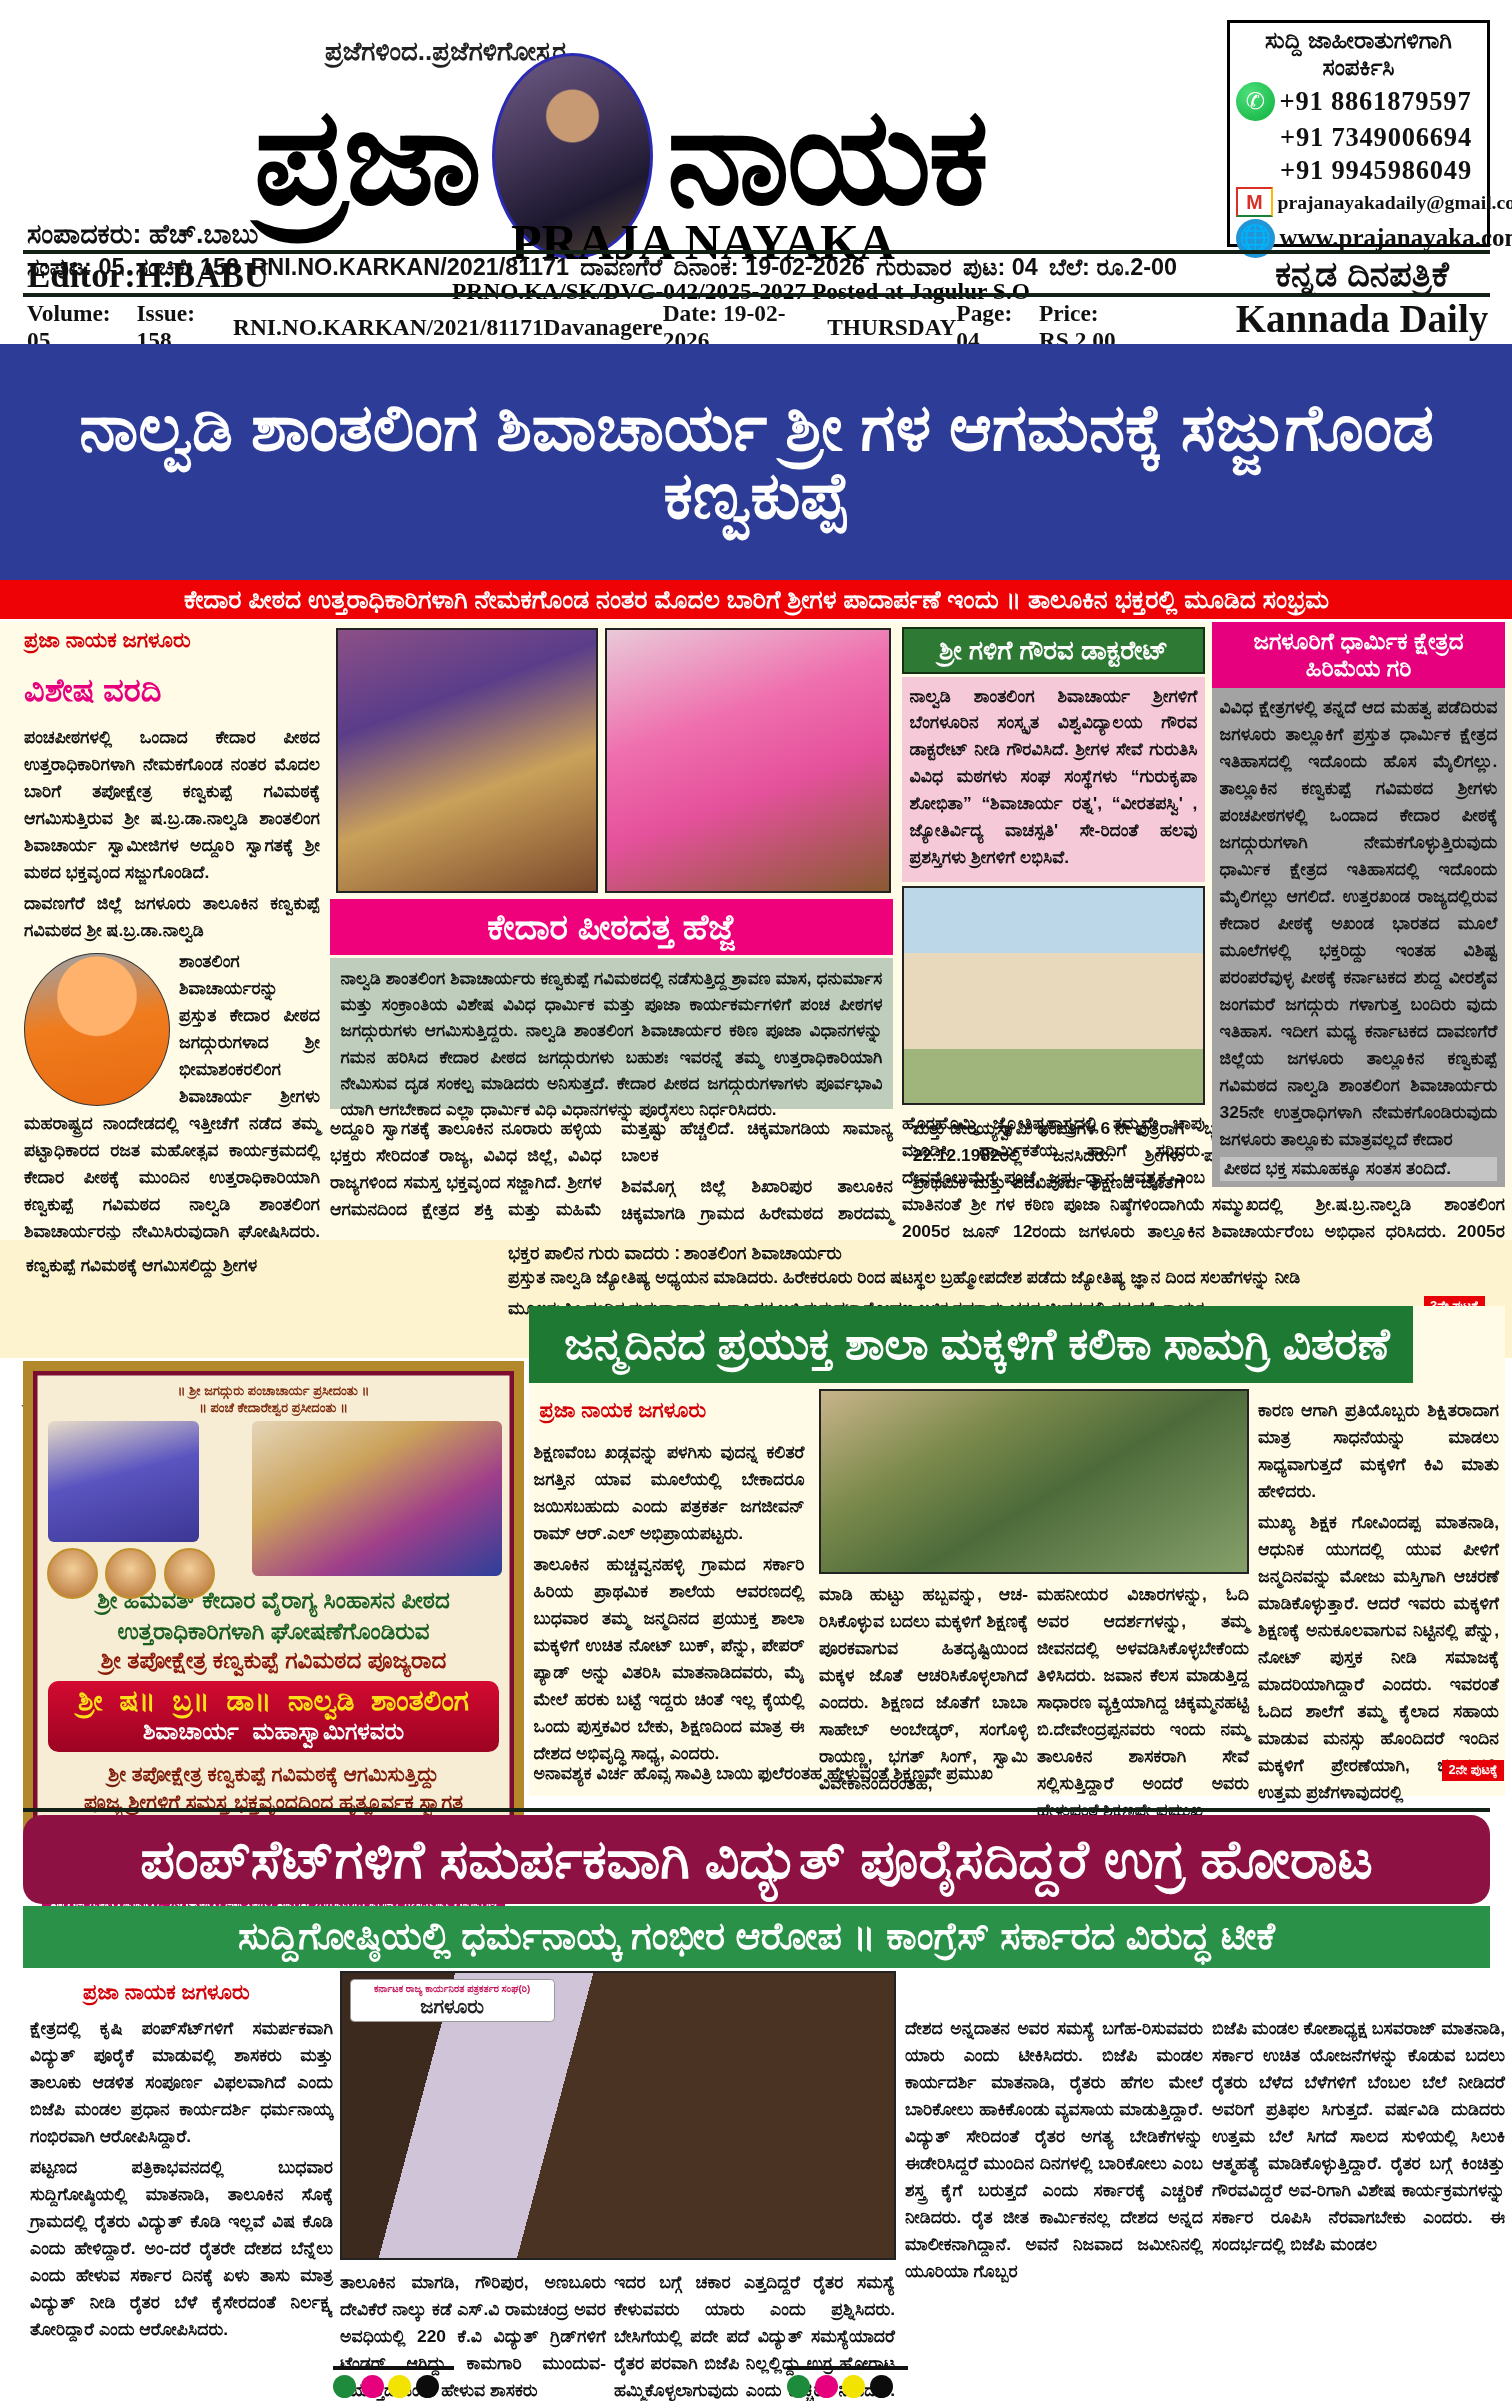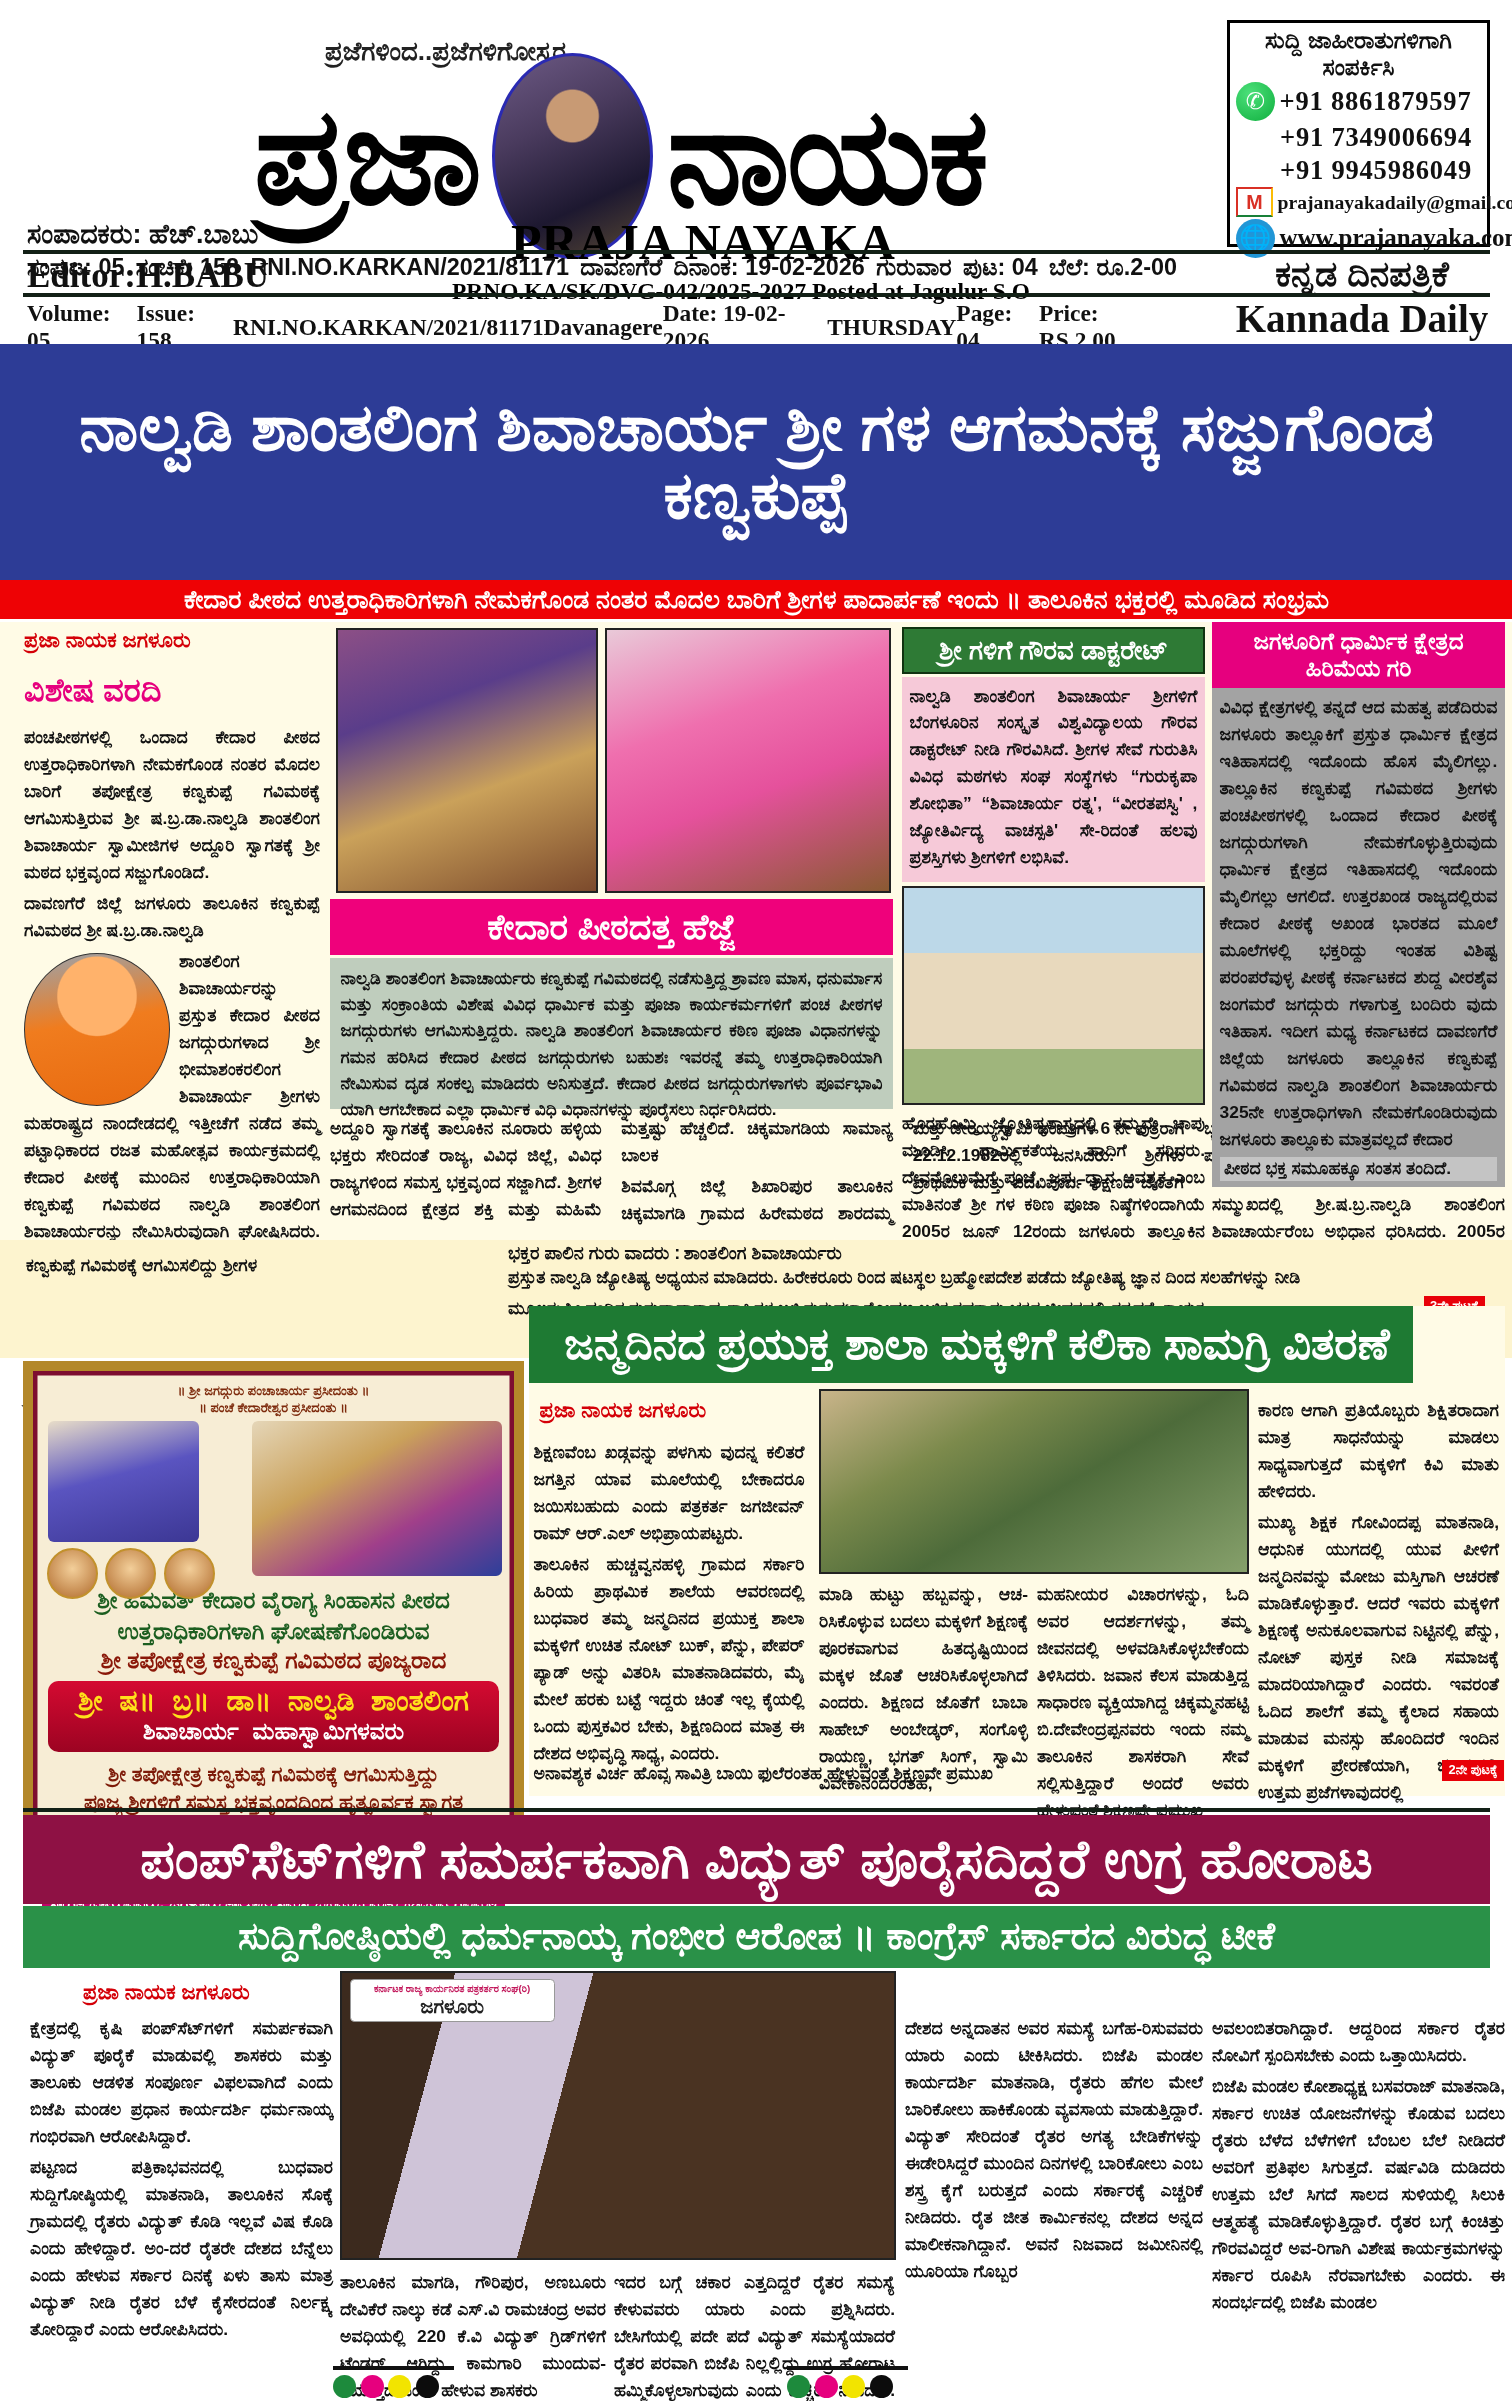--- a/index.html
+++ b/index.html
@@ -87,21 +87,21 @@
   .school-byline{position:absolute;left:10.6px;top:92px;}
   .school-photo{position:absolute;left:290px;top:83px;width:430px;height:185px;background:linear-gradient(150deg,#c9b48a 0%,#7c8a4c 30%,#4d6b3a 55%,#86a06b 100%);}
   .scolA{position:absolute;left:4.5px;top:133px;width:271px;}
   .scolB{position:absolute;left:290px;top:275px;width:209px;}
   .scolC{position:absolute;left:508px;top:275px;width:212px;}
   .scolD{position:absolute;left:729px;top:91px;width:241px;}
   .school-last{position:absolute;left:4.5px;top:454px;width:970px;display:flex;align-items:flex-start;gap:4px;}
   .school-last .para{flex:1;}
   
   .rule2{top:1808px;}
-  .banner-maroon{position:absolute;left:23px;top:1815px;width:1467px;height:89px;background:#8e1144;color:#fff;display:flex;align-items:center;justify-content:center;font-size:54px;font-weight:900;}
+  .banner-maroon{position:absolute;left:23px;top:1815px;width:1467px;height:89px;background:#8e1144;color:#fff;display:flex;align-items:center;justify-content:center;font-size:54px;font-weight:900;border-radius:19px;}
   .banner-green2{position:absolute;left:23px;top:1906px;width:1467px;height:62px;background:#2a9148;color:#fff;display:flex;align-items:center;justify-content:center;font-size:38px;font-weight:900;}
   .pump{position:absolute;left:0;top:1968px;width:1513px;height:412px;background:#ffffff;}
   .pump-byline{position:absolute;left:83px;top:12px;}
   .pcol1{position:absolute;left:30px;top:47px;width:303px;}
   .pump-photo{position:absolute;left:340px;top:3px;width:556px;height:289px;background:linear-gradient(105deg,#3c2a1e 0 18%,#cfc4d8 18% 40%,#4a3322 40% 100%);}
   .press-sign{position:absolute;left:7.6px;top:6px;width:197px;background:#fff;border:1.5px solid #999;border-radius:4.5px;text-align:center;padding:3px;}
   .press-sign .l1{color:#c2185b;font-size:9.8px;font-weight:800;}
   .press-sign .l2{color:#222;font-size:19.7px;font-weight:900;}
   .pcolB1{position:absolute;left:340px;top:301px;width:266px;}
   .pcolB2{position:absolute;left:614px;top:301px;width:281px;}
@@ -312,21 +312,20 @@
     <div class="pcolB1">
         <p class="para">ತಾಲೂಕಿನ ಮಾಗಡಿ, ಗೌರಿಪುರ, ಅಣಬೂರು ದೇವಿಕೆರೆ ನಾಲ್ಕು ಕಡೆ ಎಸ್.ವಿ ರಾಮಚಂದ್ರ ಅವರ ಅವಧಿಯಲ್ಲಿ 220 ಕೆ.ವಿ ವಿದ್ಯುತ್ ಗ್ರಿಡ್‌ಗಳಿಗೆ ಟೆಂಡರ್ ಆಗಿದ್ದು ಕಾಮಗಾರಿ ಮುಂದುವ-ರಿಯುತ್ತಿದೆ ಎಂದು ಹೇಳುವ ಶಾಸಕರು</p>
       </div>
     <div class="pcolB2">
         <p class="para">ಇದರ ಬಗ್ಗೆ ಚಕಾರ ಎತ್ತದಿದ್ದರೆ ರೈತರ ಸಮಸ್ಯೆ ಕೇಳುವವರು ಯಾರು ಎಂದು ಪ್ರಶ್ನಿಸಿದರು. ಬೇಸಿಗೆಯಲ್ಲಿ ಪದೇ ಪದೆ ವಿದ್ಯುತ್ ಸಮಸ್ಯೆಯಾದರೆ ರೈತರ ಪರವಾಗಿ ಬಿಜೆಪಿ ನಿಲ್ಲಲ್ಲಿದ್ದು ಉಗ್ರ ಹೋರಾಟ ಹಮ್ಮಿಕೊಳ್ಳಲಾಗುವುದು ಎಂದು ಎಚ್ಚರಿಕೆ ನೀಡಿದರು. ಇಂತಹ ಪರಿಸ್ಥಿತಿಯಲ್ಲಿ ಶಾಸಕರು ವಿದೇಶಿ ಪ್ರವಾಸ ಹೋಗಿರುವುದು ಎಷ್ಟು ಸರಿ ? ಜನರು ನೀರು ವಿದ್ಯುತ್‌ಗಾಗಿ ಹೋರಾಟ</p>
       </div>
     <div class="pcolR1">
         <p class="para">ದೇಶದ ಅನ್ನದಾತನ ಅವರ ಸಮಸ್ಯೆ ಬಗೆಹ-ರಿಸುವವರು ಯಾರು ಎಂದು ಟೀಕಿಸಿದರು. ಬಿಜೆಪಿ ಮಂಡಲ ಕಾರ್ಯದರ್ಶಿ ಮಾತನಾಡಿ, ರೈತರು ಹೆಗಲ ಮೇಲೆ ಬಾರಿಕೋಲು ಹಾಕಿಕೊಂಡು ವ್ಯವಸಾಯ ಮಾಡುತ್ತಿದ್ದಾರೆ. ವಿದ್ಯುತ್ ಸೇರಿದಂತೆ ರೈತರ ಅಗತ್ಯ ಬೇಡಿಕೆಗಳನ್ನು ಈಡೇರಿಸಿದ್ದರೆ ಮುಂದಿನ ದಿನಗಳಲ್ಲಿ ಬಾರಿಕೋಲು ಎಂಬ ಶಸ್ತ್ರ ಕೈಗೆ ಬರುತ್ತದೆ ಎಂದು ಸರ್ಕಾರಕ್ಕೆ ಎಚ್ಚರಿಕೆ ನೀಡಿದರು. ರೈತ ಜೀತ ಕಾರ್ಮಿಕನಲ್ಲ ದೇಶದ ಅನ್ನದ ಮಾಲೀಕನಾಗಿದ್ದಾನೆ. ಅವನೆ ನಿಜವಾದ ಜಮೀನಿನಲ್ಲಿ ಯೂರಿಯಾ ಗೊಬ್ಬರ</p>
       </div>
     <div class="pcolR2">
-        <p class="para">ಅವಲಂಬಿತರಾಗಿದ್ದಾರೆ. ಆದ್ದರಿಂದ ಸರ್ಕಾರ ರೈತರ ನೋವಿಗೆ ಸ್ಪಂದಿಸಬೇಕು ಎಂದು ಒತ್ತಾಯಿಸಿದರು.</p>
         <p class="para">ಬಿಜೆಪಿ ಮಂಡಲ ಕೋಶಾಧ್ಯಕ್ಷ ಬಸವರಾಜ್ ಮಾತನಾಡಿ, ಸರ್ಕಾರ ಉಚಿತ ಯೋಜನೆಗಳನ್ನು ಕೊಡುವ ಬದಲು ರೈತರು ಬೆಳೆದ ಬೆಳೆಗಳಿಗೆ ಬೆಂಬಲ ಬೆಲೆ ನೀಡಿದರೆ ಅವರಿಗೆ ಪ್ರತಿಫಲ ಸಿಗುತ್ತದೆ. ವರ್ಷವಿಡಿ ದುಡಿದರು ಉತ್ತಮ ಬೆಲೆ ಸಿಗದೆ ಸಾಲದ ಸುಳಿಯಲ್ಲಿ ಸಿಲುಕಿ ಆತ್ಮಹತ್ಯೆ ಮಾಡಿಕೊಳ್ಳುತ್ತಿದ್ದಾರೆ. ರೈತರ ಬಗ್ಗೆ ಕಿಂಚಿತ್ತು ಗೌರವವಿದ್ದರೆ ಅವ-ರಿಗಾಗಿ ವಿಶೇಷ ಕಾರ್ಯಕ್ರಮಗಳನ್ನು ಸರ್ಕಾರ ರೂಪಿಸಿ ನೆರವಾಗಬೇಕು ಎಂದರು. ಈ ಸಂದರ್ಭದಲ್ಲಿ ಬಿಜೆಪಿ ಮಂಡಲ</p>
       </div>
   </div>
 
   <div class="dots" style="left:333px;top:2375px;">
     <span class="dot d-g"></span>
     <span class="dot d-m"></span>
     <span class="dot d-y"></span>
     <span class="dot d-k"></span>
   </div>

